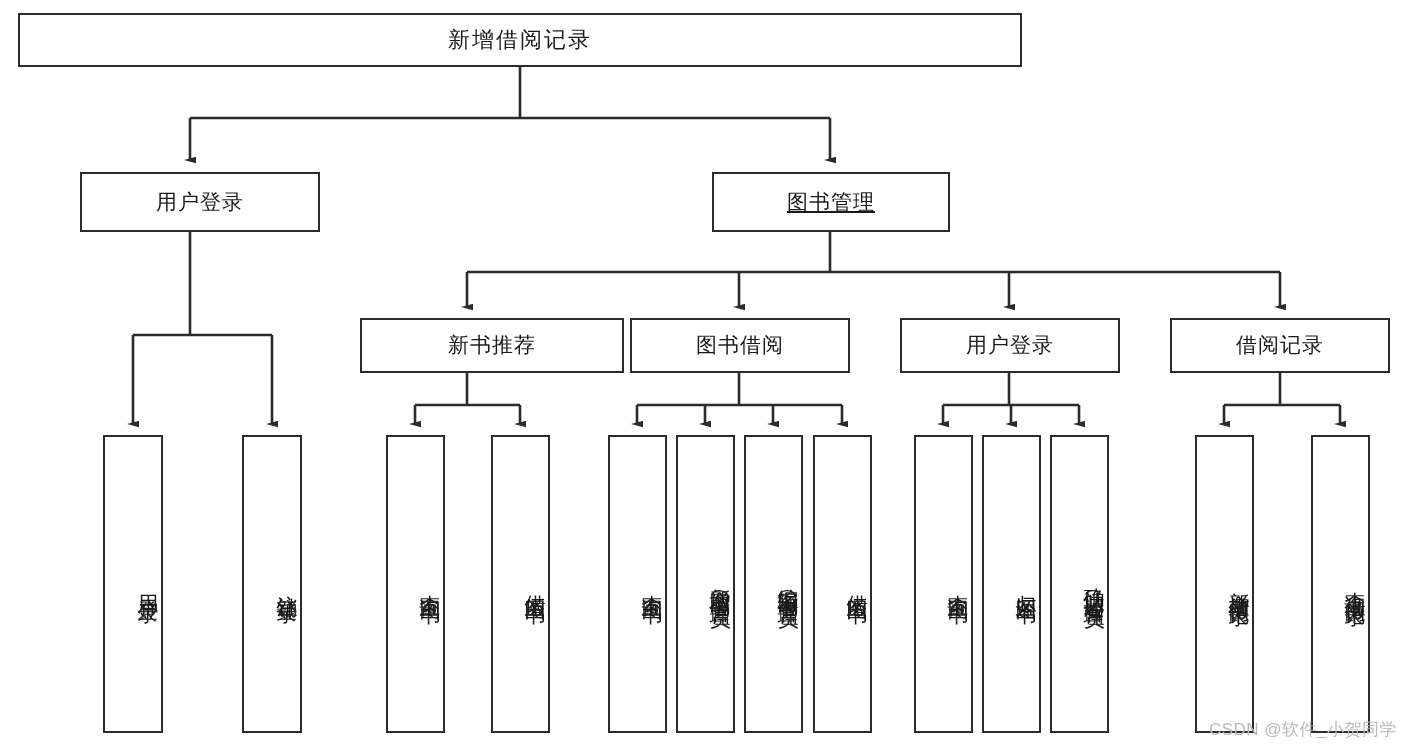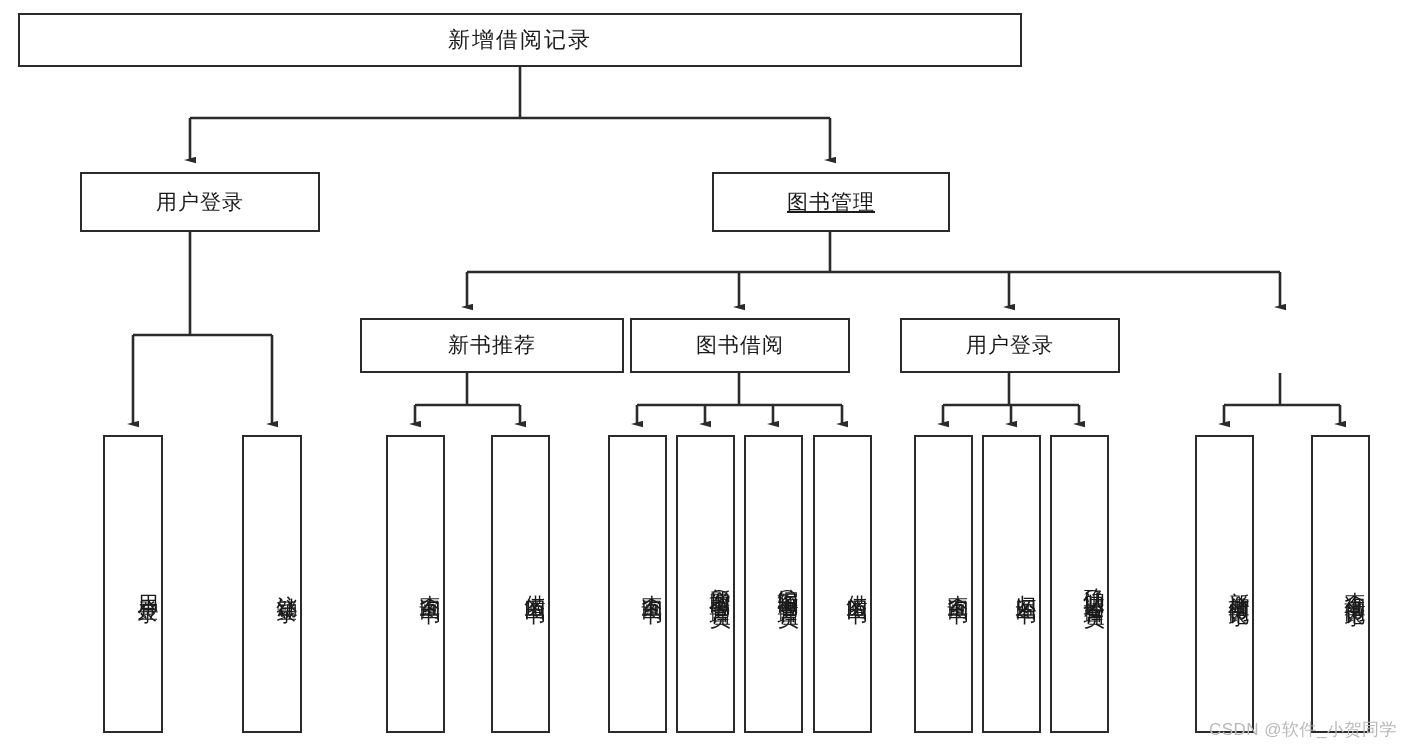--- a/index.html
+++ b/index.html
@@ -85,20 +85,23 @@
 
   <div class="node h" style="left:360px;top:318px;width:264px;height:55px;">
     <span>新书推荐</span>
   </div>
   <div class="node h" style="left:630px;top:318px;width:220px;height:55px;">
     <span>图书借阅</span>
   </div>
   <div class="node h" style="left:900px;top:318px;width:220px;height:55px;">
     <span>用户登录</span>
   </div>
+  <div class="node h" style="left:1170px;top:318px;width:220px;height:55px;">
+    <span>借阅记录</span>
+  </div>
 
   <div class="node v" style="left:103px;top:435px;width:60px;height:298px;">
     <span>用户登录</span>
   </div>
   <div class="node v" style="left:242px;top:435px;width:60px;height:298px;">
     <span>注销登录</span>
   </div>
 
   <div class="node v" style="left:386px;top:435px;width:59px;height:298px;">
     <span>查询图书</span>

